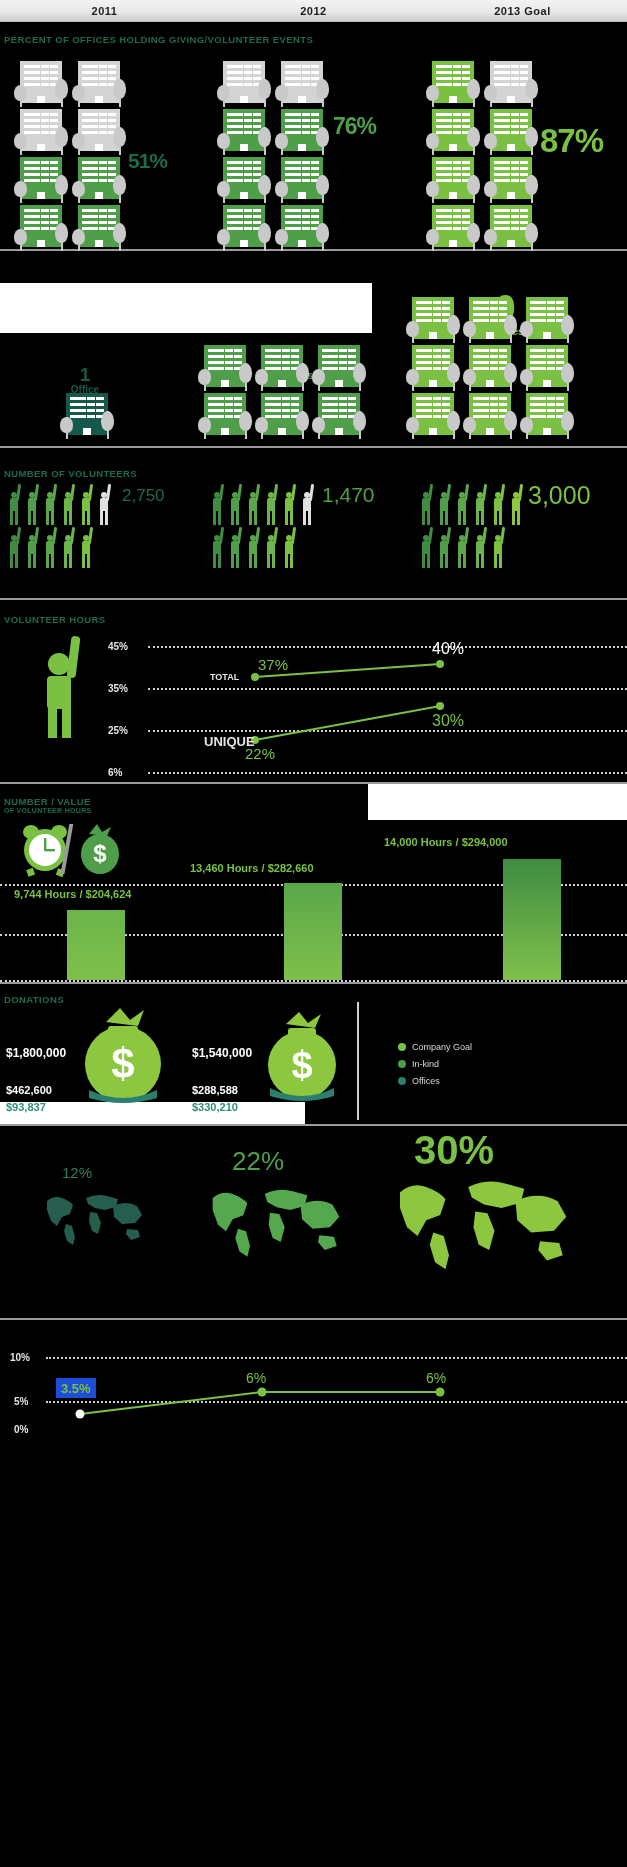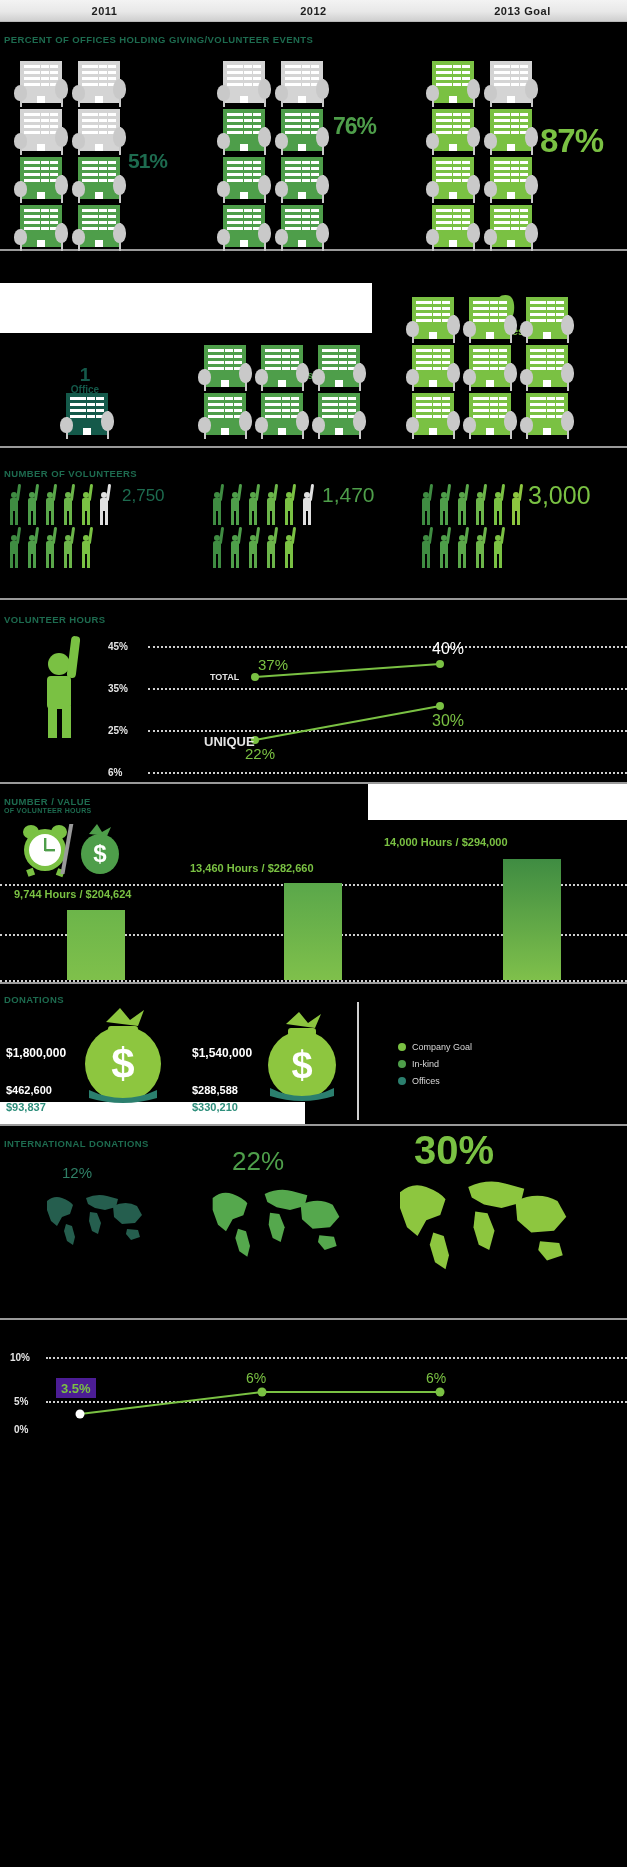--- a/index.html
+++ b/index.html
@@ -1710,21 +1710,20 @@
     </div>
     <div class="legend-row">
       <span class="legend-dot" style="background:#2b7f6e;"></span>
       <span class="legend-lbl">Offices</span>
     </div>
   </div>
 </div>
 <div class="divider"></div>
 
 <div class="section" style="height:192px;">
-  <div class="sec-title" style="padding-top:12px;">INTERNATIONAL DONATIONS</div>
 
   <div style="position:absolute;left:62px;top:38px;font-size:15px;color:#2f7f66;">12%</div>
   <div style="position:absolute;left:232px;top:20px;font-size:26px;color:#4e9e4a;">22%</div>
   <div style="position:absolute;left:414px;top:2px;font-size:40px;color:#7ac143;font-weight:bold;">30%</div>
 
   <svg width="110" height="60" viewBox="0 0 220 120" style="position:absolute;left:38px;top:60px;opacity:.85;">
     <g fill="#2c6f5c">
       <path d="M18 30 q14-12 30-6 t22 14 l-6 18 -16 6 -10 18 -12-10 -8-22z"></path>
       <path d="M56 76 l12 4 6 22 -4 16 -12-8 -6-20z"></path>
       <path d="M96 24 q22-10 42-4 l22 6 -4 16 -22 6 -20-4 -14-8z"></path>
@@ -1768,18 +1767,18 @@
   <div class="dotline" style="left:46px;width:581px;top:81px;"></div>
 
   <svg width="627" height="112" style="position:absolute;left:0;top:0;">
     <line x1="80" y1="94" x2="262" y2="72" stroke="#7ac143" stroke-width="2"></line>
     <line x1="262" y1="72" x2="440" y2="72" stroke="#7ac143" stroke-width="2"></line>
     <circle cx="80" cy="94" r="4.5" fill="#fff"></circle>
     <circle cx="262" cy="72" r="4.5" fill="#7ac143"></circle>
     <circle cx="440" cy="72" r="4.5" fill="#7ac143"></circle>
   </svg>
 
-  <div style="position:absolute;left:56px;top:58px;background:#4c1d95;padding:1px 5px;">
+  <div style="position:absolute;left:56px;top:58px;background:#1d4ed8;padding:1px 5px;">
     <span style="font-size:13px;color:#7ac143;font-weight:bold;">3.5%</span>
   </div>
   <div style="position:absolute;left:246px;top:50px;font-size:14px;color:#7ac143;">6%</div>
   <div style="position:absolute;left:426px;top:50px;font-size:14px;color:#7ac143;">6%</div>
 </div>
 
 </body></html>

